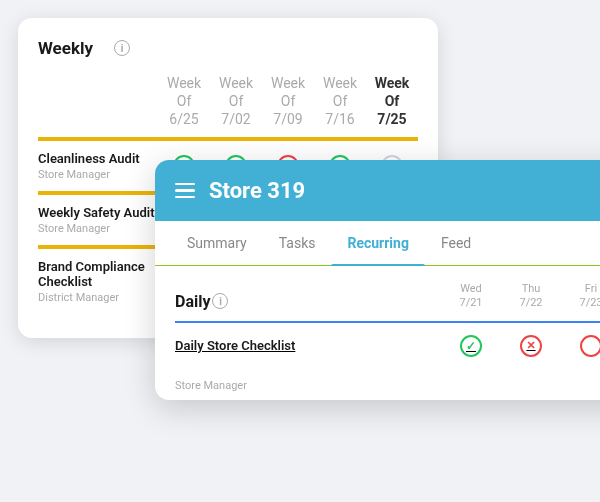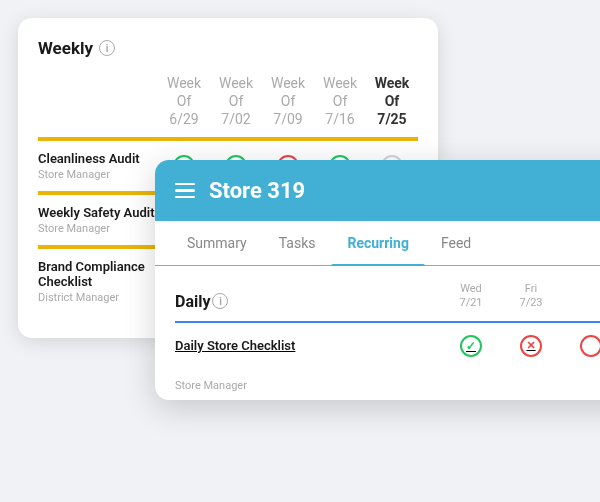--- a/index.html
+++ b/index.html
@@ -24,21 +24,21 @@
       padding: 20px 20px 24px 20px;
       z-index: 1;
     }
 
     .card-back .section-title {
       font-size: 17px;
       font-weight: 700;
       color: #1a1a1a;
       display: flex;
       align-items: center;
-      gap: 6px;
+      gap: 21px;
       margin-bottom: 16px;
     }
 
     .info-icon {
       width: 16px;
       height: 16px;
       border-radius: 50%;
       border: 1.5px solid #aaa;
       color: #aaa;
       font-size: 10px;
@@ -281,21 +281,21 @@
 <div class="card-back">
   <div class="section-title">
     <span>Weekly</span>
     <span class="info-icon">i</span>
   </div>
 
   <div class="week-header">
     <div></div>
     <div class="week-col-label">
       <div>Week Of</div>
-      <div>6/29</div>
+      <div>6/25</div>
     </div>
     <div class="week-col-label">
       <div>Week Of</div>
       <div>7/02</div>
     </div>
     <div class="week-col-label">
       <div>Week Of</div>
       <div>7/09</div>
     </div>
     <div class="week-col-label">
@@ -384,20 +384,24 @@
 
   <div class="daily-section">
     <div class="daily-header">
       <div class="daily-title">
         <span>Daily</span>
         <span class="info-icon">i</span>
       </div>
       <div class="day-col">
         <div>Wed</div>
         <div>7/21</div>
+      </div>
+      <div class="day-col">
+        <div>Thu</div>
+        <div>7/22</div>
       </div>
       <div class="day-col">
         <div>Fri</div>
         <div>7/23</div>
       </div>
     </div>
 
     <div class="daily-row">
       <div class="audit-info">
         <div class="audit-name">Daily Store Checklist</div>

